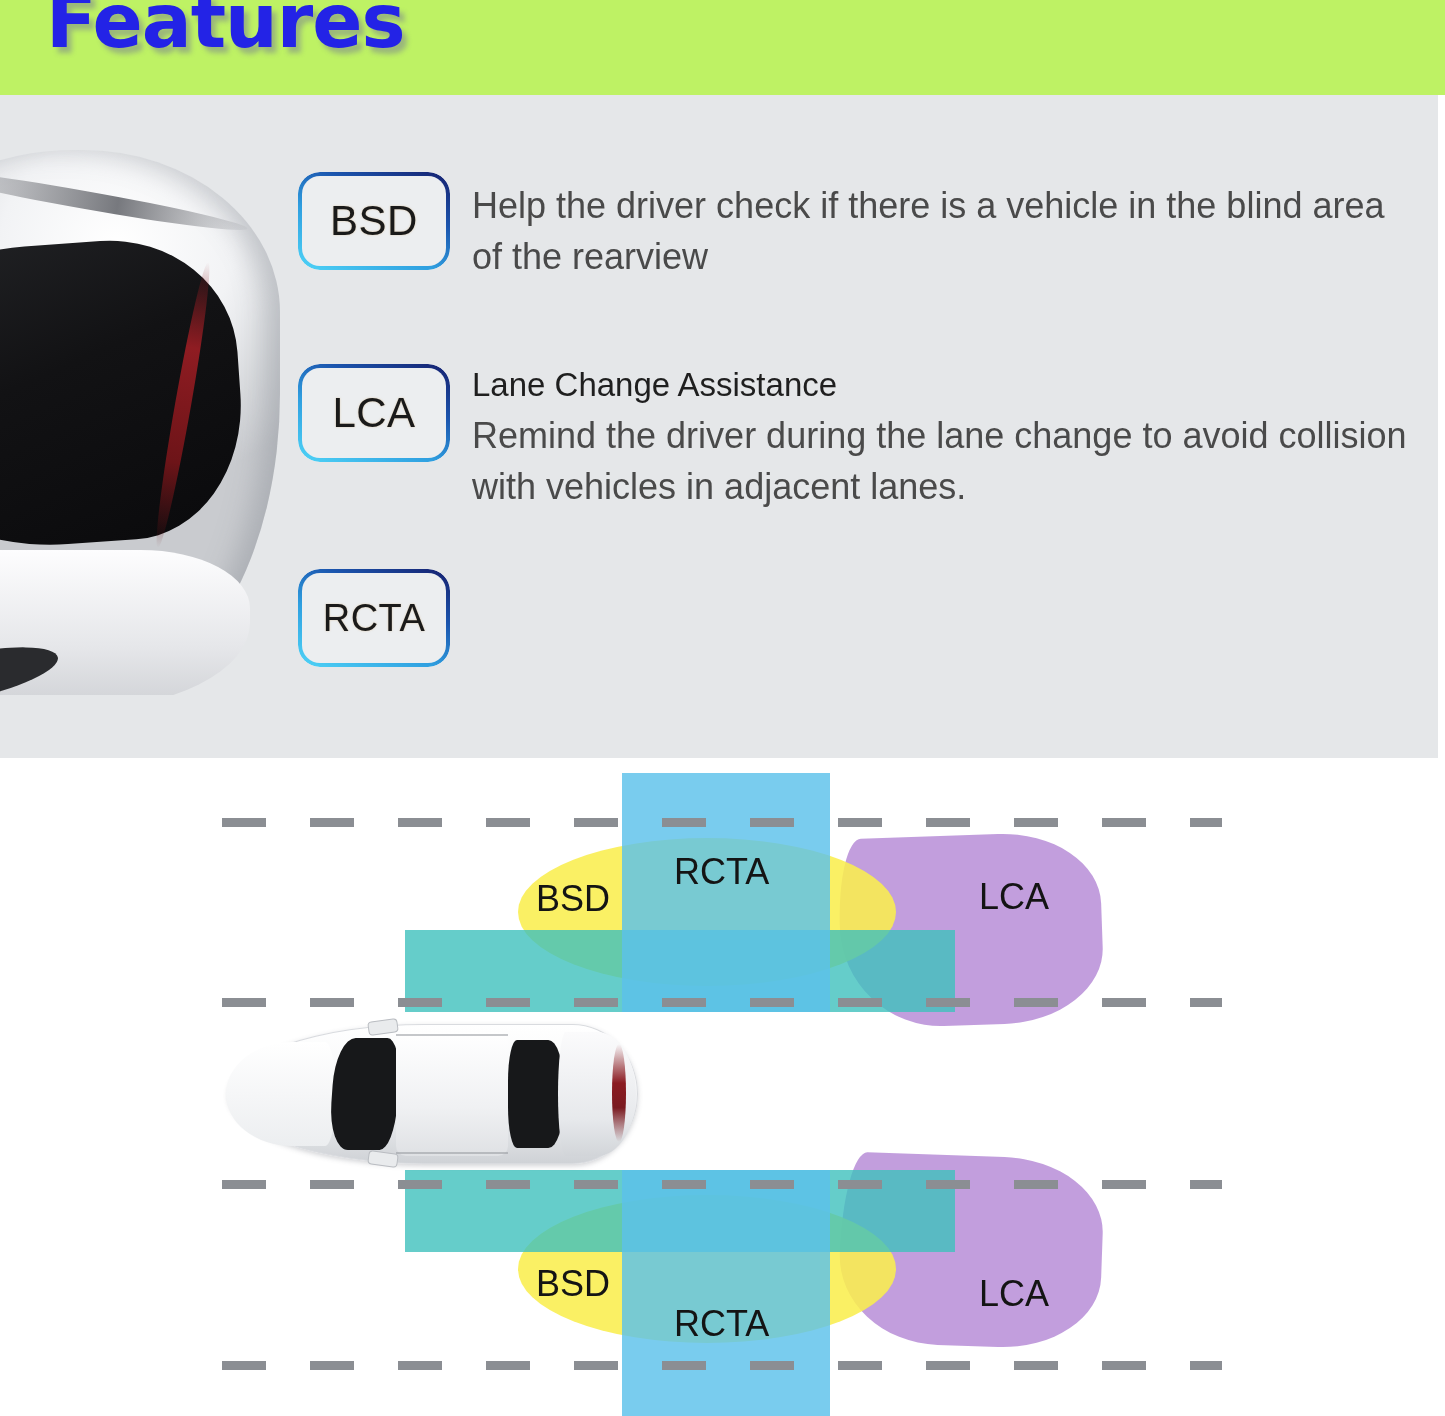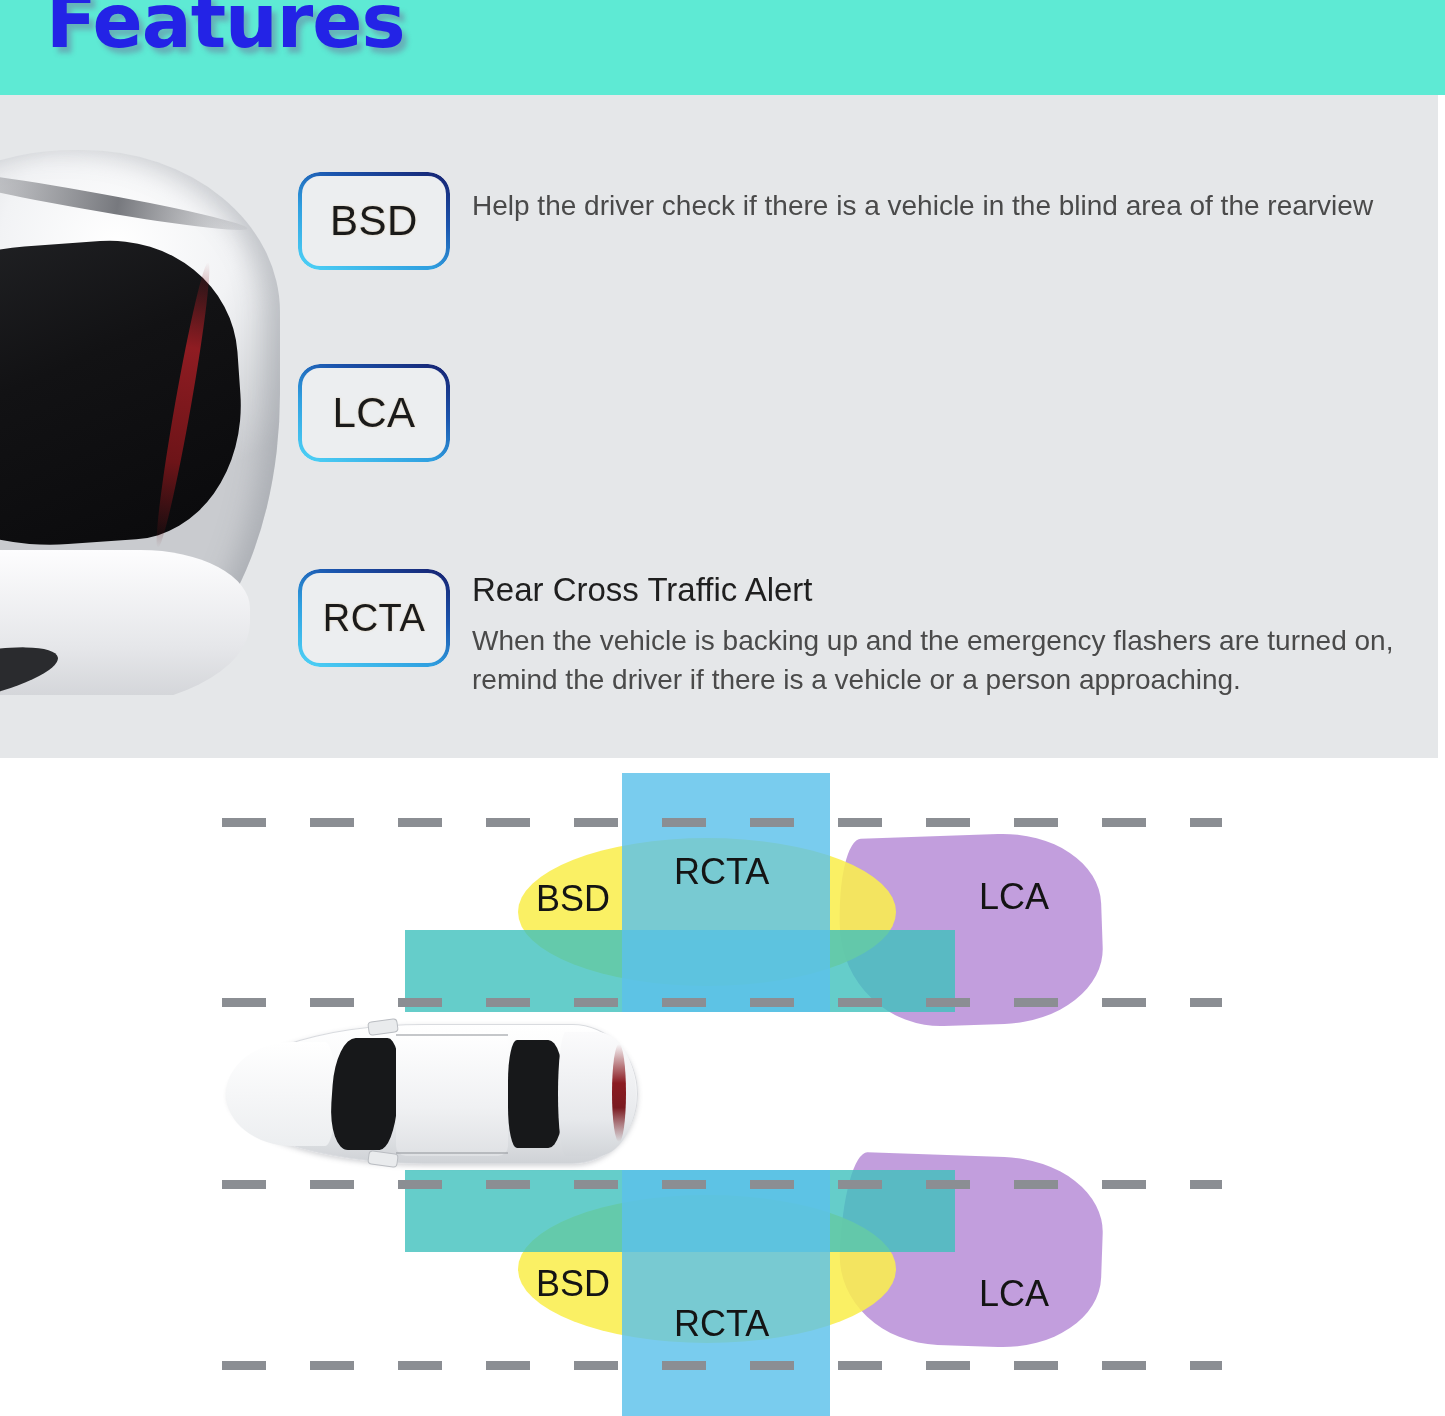--- a/index.html
+++ b/index.html
@@ -13,21 +13,21 @@
     position: relative;
     overflow: hidden;
     font-family: "Liberation Sans", sans-serif;
   }
 
   
   #header-band {
     position: absolute;
     left: 0; top: 0;
     width: 1445px; height: 95px;
-    background: #5eead4;
+    background: #bef264;
   }
   #page-title {
     position: absolute;
     left: 46px;
     top: -22px;
     font-family: "DejaVu Sans", sans-serif;
     font-size: 74px;
     font-weight: 700;
     letter-spacing: -1px;
     color: #2323e6;
@@ -158,24 +158,24 @@
   }
   .feature-title {
     font-family: "Liberation Sans", sans-serif;
     font-size: 33px;
     color: #1f1f1f;
     line-height: 1.14;
     white-space: nowrap;
   }
   .feature-desc {
     font-family: "Liberation Sans", sans-serif;
-    font-size: 28px;
+    font-size: 36px;
     color: #4a4a4a;
     line-height: 1.42;
-    margin-top: 12px;
+    margin-top: 6px;
     max-width: 950px;
   }
 
   
   #diagram {
     position: absolute;
     left: 0; top: 758px;
     width: 1445px; height: 658px;
     background: #ffffff;
     overflow: hidden;
@@ -334,29 +334,29 @@
   </div>
   <div class="feature-text">
     <div class="feature-desc">Help the driver check if there is a vehicle in the blind area of the rearview</div>
   </div>
 </div>
 
 <div class="feature-row" id="feature-row-1">
   <div class="badge">
     <span class="badge-text">LCA</span>
   </div>
+  <div class="feature-text">
+    <div class="feature-title">Lane Change Assistance</div>
+    <div class="feature-desc">Remind the driver during the lane change to avoid collision with vehicles in adjacent lanes.</div>
+  </div>
 </div>
 
 <div class="feature-row" id="feature-row-2">
   <div class="badge">
     <span class="badge-text small">RCTA</span>
-  </div>
-  <div class="feature-text">
-    <div class="feature-title">Rear Cross Traffic Alert</div>
-    <div class="feature-desc">When the vehicle is backing up and the emergency flashers are turned on, remind the driver if there is a vehicle or a person approaching.</div>
   </div>
 </div>
 
 <div id="diagram">
 
   <div class="lane-line" style="left:222px; top:60px; width:1000px;"></div>
   <div class="lane-line" style="left:222px; top:240px; width:1000px;"></div>
   <div class="lane-line" style="left:222px; top:422px; width:1000px;"></div>
   <div class="lane-line" style="left:222px; top:603px; width:1000px;"></div>
 

